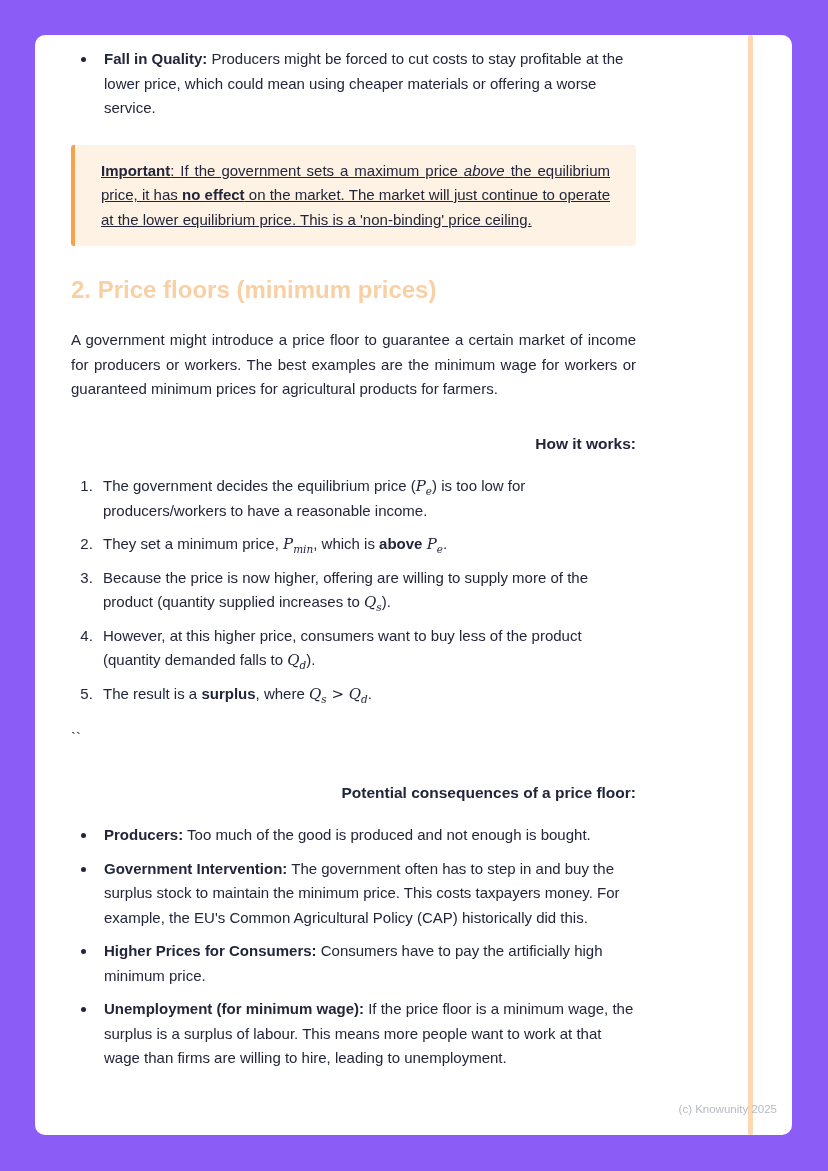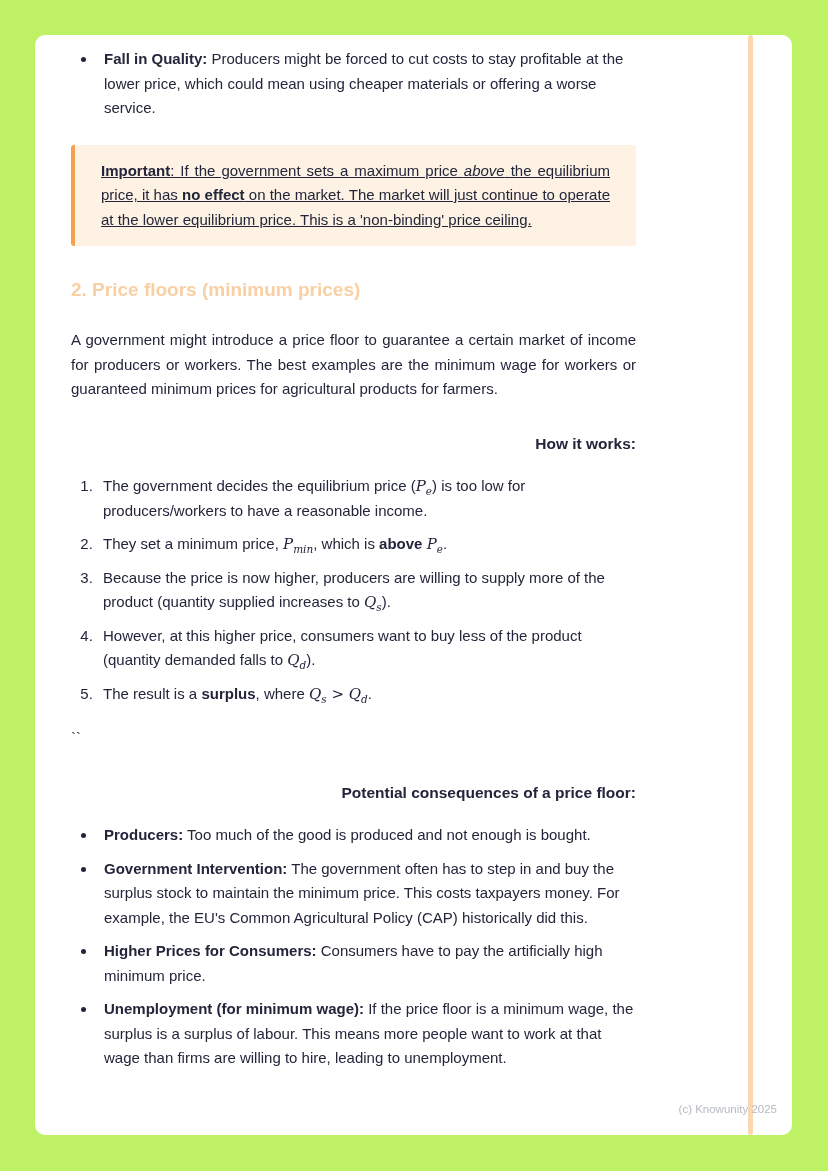--- a/index.html
+++ b/index.html
@@ -4,21 +4,21 @@
 <style>
   html,body{margin:0;padding:0;}
   body{
     background:#eef0f3;
     font-family:"Liberation Sans","DejaVu Sans",sans-serif;
   }
   .page{
     position:relative;
     width:828px;
     height:1171px;
-    background:#bef264;
+    background:#8b5cf6;
     overflow:hidden;
   }
   .card{
     position:absolute;
     left:35px; top:35px;
     width:757px; height:1100px;
     background:#ffffff;
     border-radius:10px;
     overflow:hidden;
   }
@@ -50,21 +50,21 @@
     margin-top:24px;
     background:#fdf2e3;
     border-left:4px solid #f6a14f;
     border-radius:3px;
     padding:14px 26px;
     text-decoration:underline;
   }
   .callout p{margin:0;text-align:justify;}
   h2.section-heading{
     margin:30px 0 0 0;
-    font-size:19px;
+    font-size:24px;
     line-height:28px;
     font-weight:700;
     color:#f8d0a4;
   }
   p.intro{margin:24px 0 0 0;text-align:justify;}
   p.label{margin:30px 0 0 0;font-weight:700;font-size:15.5px;text-align:right;}
   ol.numbered{margin:18px 0 0 0;padding-left:26px;}
   ol.numbered li{padding-left:6px;margin-bottom:9px;}
   ol.numbered li:last-child{margin-bottom:0;}
   p.stray{margin:20px 0 0 0;}
@@ -97,21 +97,21 @@
 
       <h2 class="section-heading">2. Price floors (minimum prices)</h2>
 
       <p class="intro">A government might introduce a price floor to guarantee a certain market of income for producers or workers. The best examples are the minimum wage for workers or guaranteed minimum prices for agricultural products for farmers.</p>
 
       <p class="label">How it works:</p>
 
       <ol class="numbered">
         <li><span>The government decides the equilibrium price (</span><span class="m">P<sub>e</sub></span><span>) is too low for producers/workers to have a reasonable income.</span></li>
         <li><span>They set a minimum price, </span><span class="m">P<sub>min</sub></span><span>, which is </span><span class="b">above</span><span> </span><span class="m">P<sub>e</sub></span><span>.</span></li>
-        <li><span>Because the price is now higher, producers are willing to supply more of the product (quantity supplied increases to </span><span class="m">Q<sub>s</sub></span><span>).</span></li>
+        <li><span>Because the price is now higher, offering are willing to supply more of the product (quantity supplied increases to </span><span class="m">Q<sub>s</sub></span><span>).</span></li>
         <li><span>However, at this higher price, consumers want to buy less of the product (quantity demanded falls to </span><span class="m">Q<sub>d</sub></span><span>).</span></li>
         <li><span>The result is a </span><span class="b">surplus</span><span>, where </span><span class="m">Q<sub>s</sub></span><span class="m"> &gt; </span><span class="m">Q<sub>d</sub></span><span>.</span></li>
       </ol>
 
       <p class="stray">``</p>
 
       <p class="label">Potential consequences of a price floor:</p>
 
       <ul class="consequences">
         <li><span class="b">Producers:</span><span> Too much of the good is produced and not enough is bought.</span></li>

